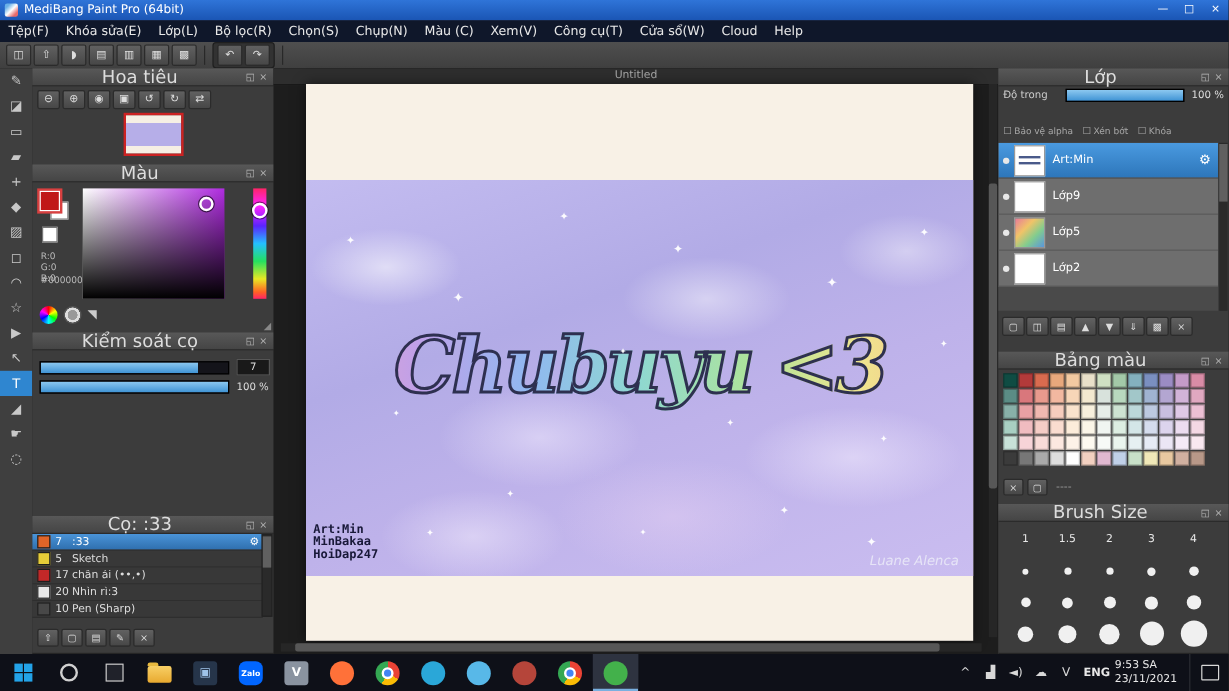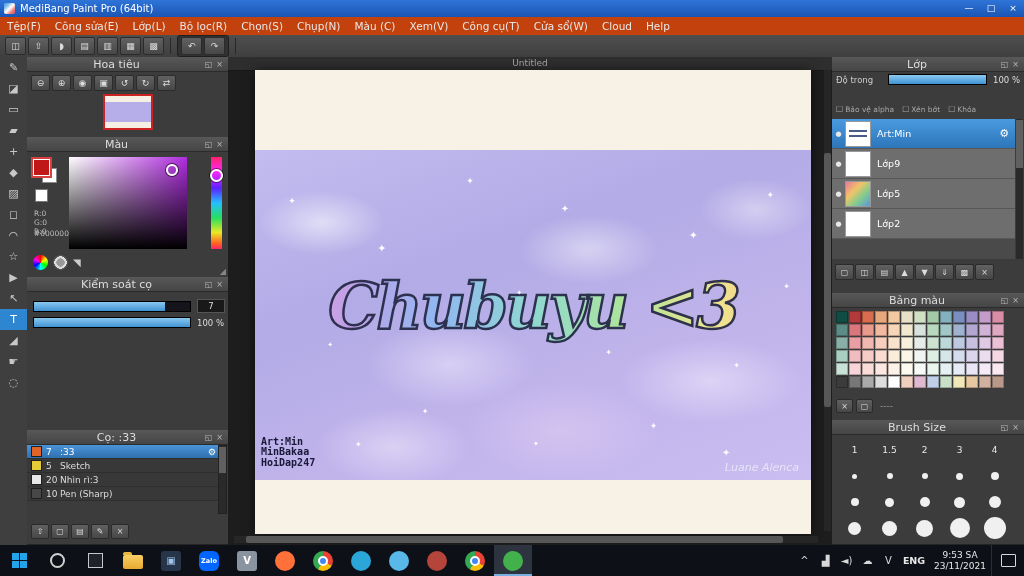--- a/index.html
+++ b/index.html
@@ -6,21 +6,21 @@
   #app{position:relative;width:1024px;height:576px;overflow:hidden;background:#2b2b2b;
        font-family:"DejaVu Sans","Liberation Sans",sans-serif;user-select:none}
   
   .titlebar{position:absolute;left:0;top:0;right:0;height:17px;background:linear-gradient(#2f74d8,#1a55b4);
             display:flex;align-items:center;color:#fff;font-size:10px}
   .app-ico{width:11px;height:11px;margin:0 5px 0 4px;border-radius:2px;
            background:linear-gradient(135deg,#6ab0e8 20%,#ffffff 50%,#e86a6a 80%)}
   .titlebar .spacer{flex:1}
   .wbtn{width:22px;text-align:center;font-size:9px;line-height:17px;color:#fff}
   
-  .menubar{position:absolute;left:0;top:17px;right:0;height:18px;background:#c2410c;display:flex;
+  .menubar{position:absolute;left:0;top:17px;right:0;height:18px;background:#0f172a;display:flex;
            align-items:center;color:#e8e8e8;font-size:10.5px;border-bottom:1px solid #262626}
   .menu-item{padding:0 7px;line-height:18px;white-space:nowrap}
   
   .toolbar{position:absolute;left:0;top:35px;right:0;height:22px;background:linear-gradient(#4f4f4f,#3f3f3f);
            display:flex;align-items:center;gap:2px;padding-left:5px;border-bottom:1px solid #232323}
   .ibox{width:19px;height:16px;background:linear-gradient(#616161,#474747);border:1px solid #2b2b2b;
         border-radius:2px;color:#ddd;font-size:9px;display:flex;align-items:center;justify-content:center}
   .tb-icons{display:flex;gap:2px}
   .toolbar .sep{width:1px;height:16px;background:#282828;margin:0 4px}
   .undo-redo{display:flex;gap:2px;background:#323232;border:1px solid #1f1f1f;border-radius:3px;padding:1px 3px}
@@ -29,21 +29,21 @@
   .toolstrip{position:absolute;left:0;top:0;width:27px;bottom:0;background:#3f3f3f;border-right:1px solid #292929}
   .tool{width:27px;height:21px;display:flex;align-items:center;justify-content:center;color:#c8c8c8;font-size:11px}
   .tool.active{background:#2f86d0;color:#fff}
   .leftcol{position:absolute;left:27px;top:0;width:201px;bottom:0;background:#333}
   .rightcol{position:absolute;right:0;top:0;width:192px;bottom:0;background:#333}
   .canvas-area{position:absolute;left:228px;right:192px;top:0;bottom:0;background:#1d1d1d}
   
   .panel{position:absolute;left:0;right:0;background:#3c3c3c;border-bottom:1px solid #252525}
   .phead{height:14px;background:linear-gradient(#585858,#454545);display:flex;align-items:center;
          padding:0 3px;border-bottom:1px solid #2b2b2b}
-  .ptitle{flex:1;text-align:center;font-size:11px;color:#ddd;white-space:nowrap}
+  .ptitle{flex:1;text-align:center;font-size:15px;color:#ddd;white-space:nowrap}
   .hicon{width:11px;text-align:center;font-size:8px;color:#b8b8b8}
   
   .nav-panel{top:0;height:80px}
   .navbtns{display:flex;gap:2px;padding:3px 0 0 4px}
   .navbtns .ibox{width:17px;height:14px}
   .navthumb{position:absolute;left:76px;top:37px;width:46px;height:32px;border:2px solid #cc2222;
             background:linear-gradient(#f6efe4 0 20%,#b6aee8 20% 80%,#f6efe4 80% 100%)}
   
   .color-panel{top:80px;height:140px}
   .bg-swatch{position:absolute;left:15px;top:31px;width:13px;height:13px;background:#fff;border:1px solid #888}
@@ -174,41 +174,41 @@
   .ai-folder{width:20px;height:14px;background:linear-gradient(#f8d066,#e8a92f);border-radius:2px;position:relative;margin-top:3px}
   .ai-folder::before{content:"";position:absolute;left:0;top:-3px;width:9px;height:3px;background:#e8b93f;
                      border-radius:2px 2px 0 0}
   .ai-chrome{border-radius:50%;background:conic-gradient(#ea4335 0 33%,#fbbc05 0 58%,#34a853 0 100%);position:relative}
   .ai-chrome::after{content:"";position:absolute;left:5px;top:5px;right:5px;bottom:5px;background:#4285f4;
                     border:2px solid #fff;border-radius:50%;box-sizing:border-box}
   .tb-spacer{flex:1}
   .tray{display:flex;align-items:center}
   .tray-ico{width:21px;text-align:center;font-size:10px;color:#d8d8d8}
   .lang{width:30px;display:flex;align-items:center;justify-content:center;font-size:9.5px;font-weight:bold}
-  .clock{width:62px;text-align:center;font-size:9px;line-height:11px;align-self:center}
+  .clock{width:62px;text-align:left;font-size:9px;line-height:11px;align-self:center}
   .notif{width:32px;display:flex;align-items:center;justify-content:center;border-left:1px solid rgba(255,255,255,.12)}
   .notif-ico{width:13px;height:11px;border:1px solid #d8d8d8;border-radius:1px}
 </style>
 </head>
 <body>
 
 <div id="app">
 
   <div class="titlebar">
     <span class="app-ico"></span>
     <span>MediBang Paint Pro (64bit)</span>
     <span class="spacer"></span>
     <span class="wbtn">—</span>
     <span class="wbtn">□</span>
     <span class="wbtn">×</span>
   </div>
 
   <div class="menubar">
       <div class="menu-item">Tệp(F)</div>
-      <div class="menu-item">Công sửa(E)</div>
+      <div class="menu-item">Khóa sửa(E)</div>
       <div class="menu-item">Lớp(L)</div>
       <div class="menu-item">Bộ lọc(R)</div>
       <div class="menu-item">Chọn(S)</div>
       <div class="menu-item">Chụp(N)</div>
       <div class="menu-item">Màu (C)</div>
       <div class="menu-item">Xem(V)</div>
       <div class="menu-item">Công cụ(T)</div>
       <div class="menu-item">Cửa sổ(W)</div>
       <div class="menu-item">Cloud</div>
       <div class="menu-item">Help</div>
@@ -332,20 +332,25 @@
             <div class="brow selected">
               <span class="bchip" style="background: rgb(224, 100, 40);"></span>
               <span class="bnum">7</span>
               <span class="blabel">:33</span>
               <span class="bgear">⚙</span>
             </div>
             <div class="brow">
               <span class="bchip" style="background: rgb(230, 204, 56);"></span>
               <span class="bnum">5</span>
               <span class="blabel">Sketch</span>
+            </div>
+            <div class="brow">
+              <span class="bchip" style="background: rgb(194, 40, 40);"></span>
+              <span class="bnum">17</span>
+              <span class="blabel">chân ái (••,•)</span>
             </div>
             <div class="brow">
               <span class="bchip" style="background: rgb(232, 232, 232);"></span>
               <span class="bnum">20</span>
               <span class="blabel">Nhìn rì:3</span>
             </div>
             <div class="brow">
               <span class="bchip" style="background: rgb(72, 72, 72);"></span>
               <span class="bnum">10</span>
               <span class="blabel">Pen (Sharp)</span>

